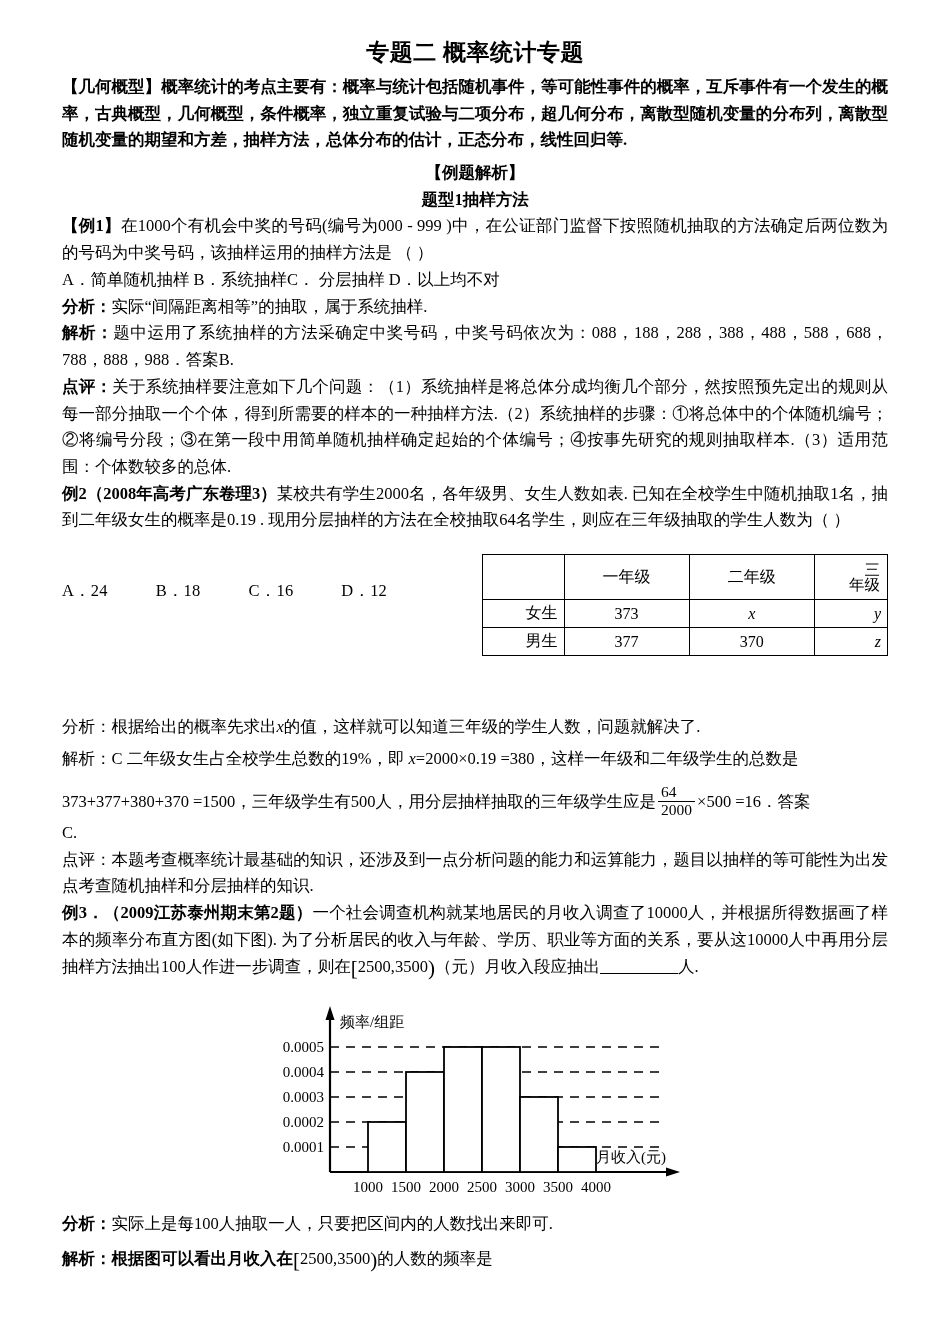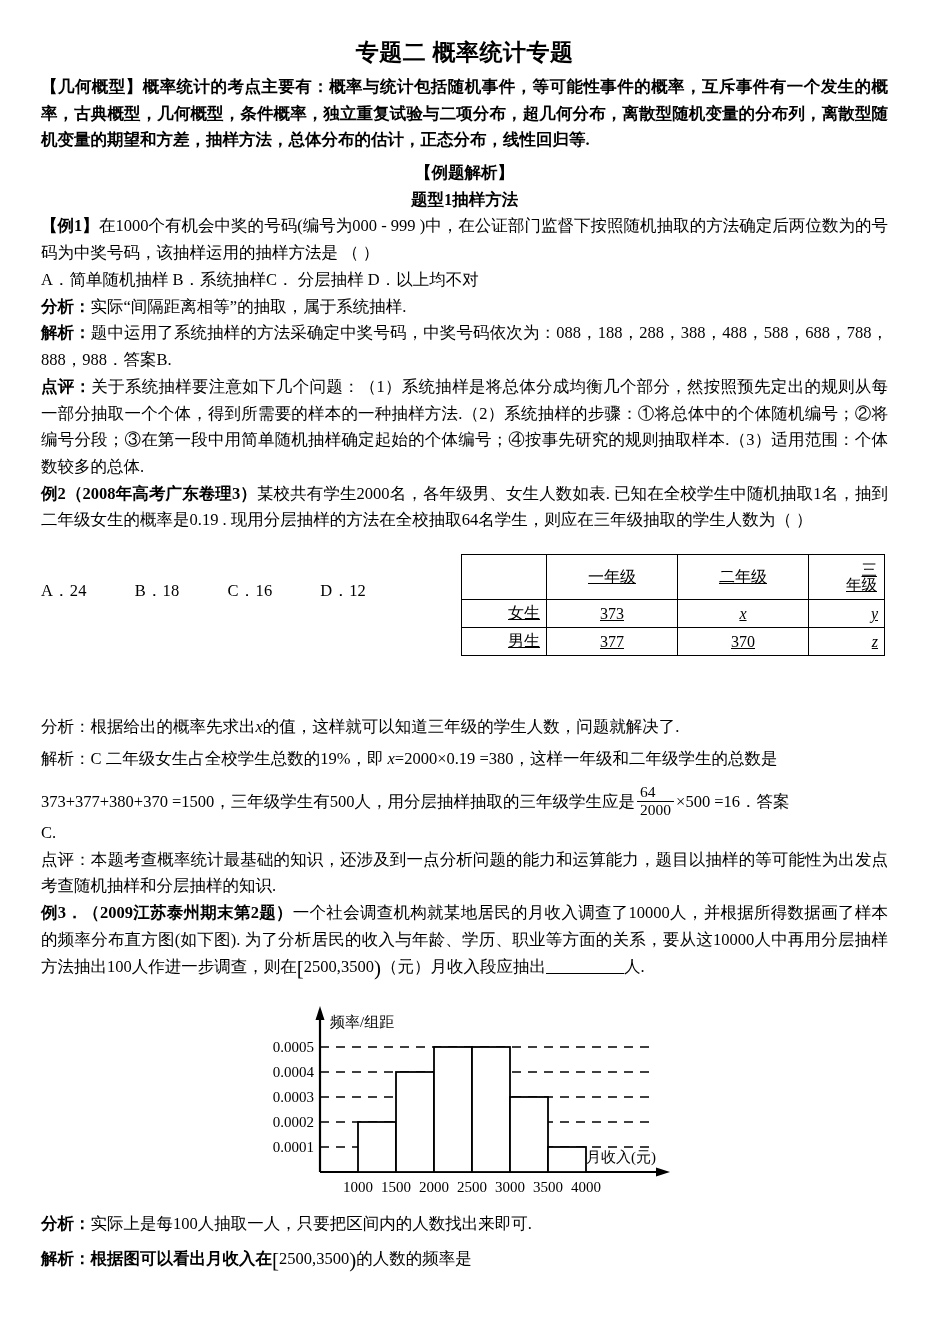--- a/index.html
+++ b/index.html
@@ -12,21 +12,21 @@
     height: 1344px;
     font-family: "Liberation Serif", "DejaVu Serif", serif;
     color: #000000;
     position: relative;
     overflow: hidden;
   }
   .page {
     width: 950px;
     height: 1344px;
     box-sizing: border-box;
-    padding: 30px 62px 0 41px;
+    padding: 30px 62px 0 62px;
     position: relative;
   }
   .doc-title {
     text-align: center;
     font-size: 23px;
     font-weight: bold;
     letter-spacing: 0.5px;
     margin: 8px 0 6px 0;
     line-height: 1.3;
   }
@@ -78,21 +78,20 @@
     font-size: 16px;
     margin-left: 0;
     table-layout: fixed;
   }
   .gradetable td {
     border: 1.1px solid #000;
     height: 25px;
     padding: 1px 6px;
     text-align: center;
     vertical-align: middle;
-    text-decoration: underline;
   }
   .gradetable td.lbl { text-align: right; width: 72px; }
   .gradetable td.c1 { width: 118px; }
   .gradetable td.c2 { width: 118px; }
   .gradetable td.c3 { width: 62px; text-align: right; }
   .gradetable tr.hdr td { height: 42px; }
   .gradetable td.hdr3 {
     text-align: right;
     line-height: 0.98;
     font-size: 15.5px;

